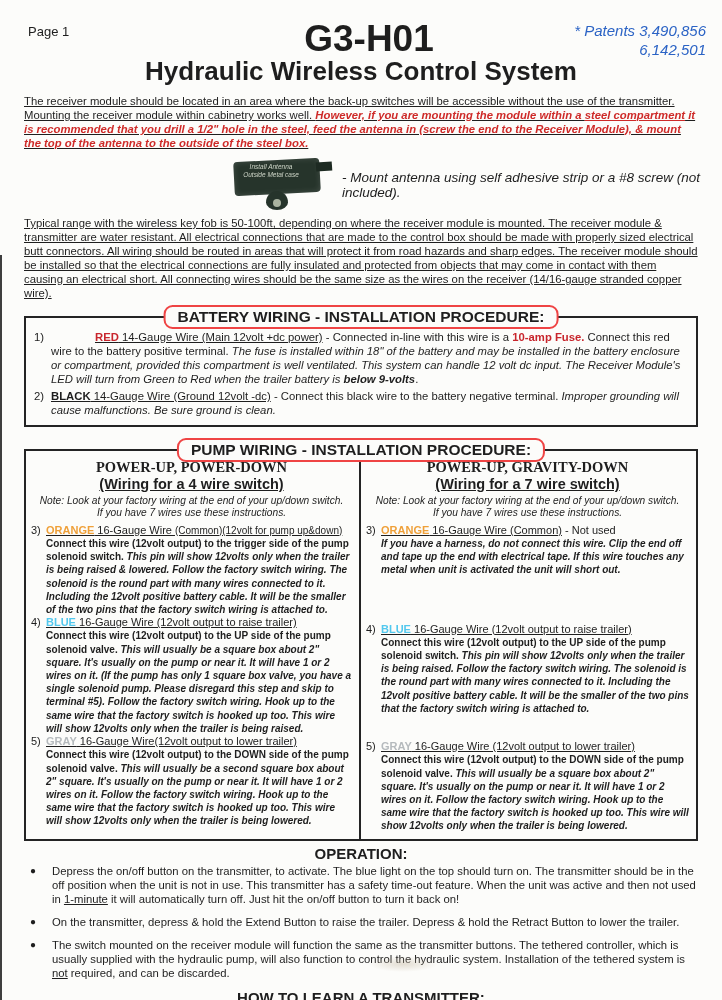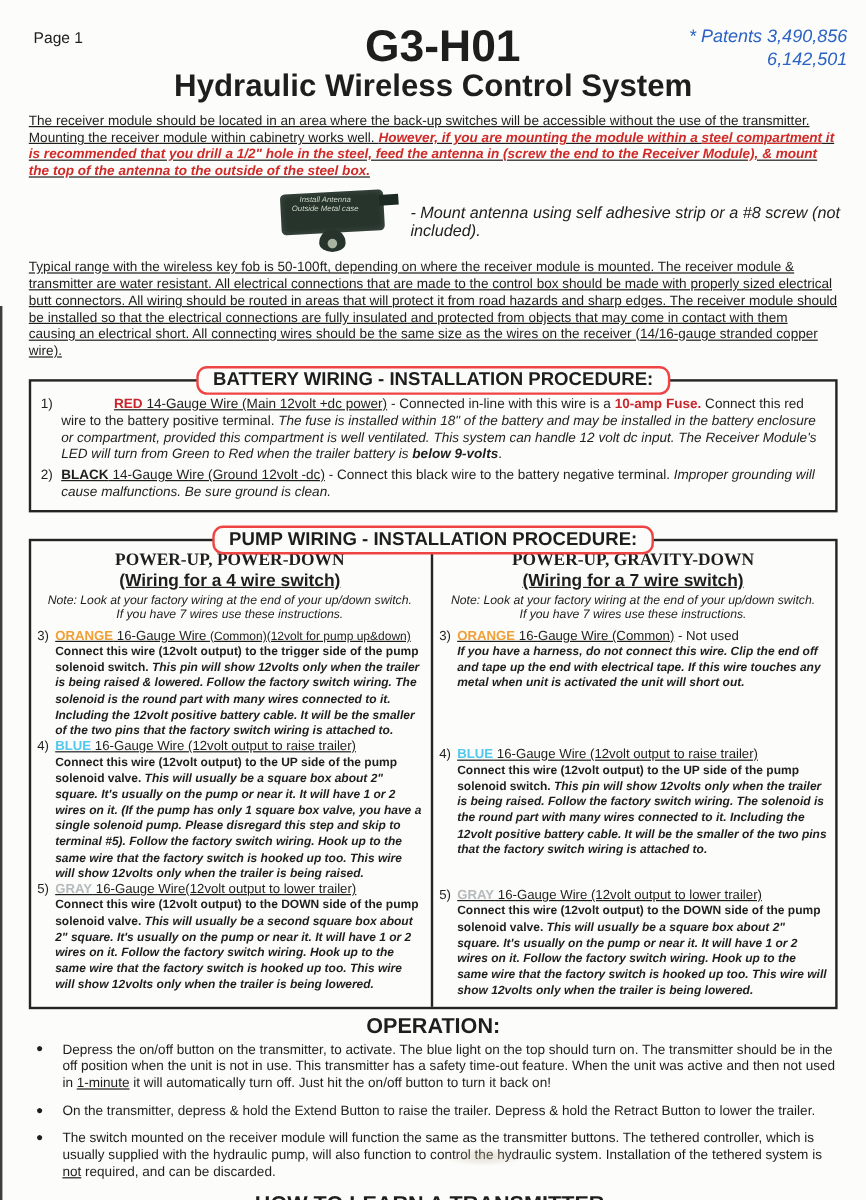--- a/index.html
+++ b/index.html
@@ -73,21 +73,21 @@
   .pitem { display:flex; font-size:10.7px; line-height:1.22; }
   .pnum { width:15px; flex:none; font-size:11px; }
   .pi { flex:1; }
   .phead { font-size:11px; }
   .phead-small { font-size:10px; }
   .pbody { font-size:10px;font-weight:bold; }
   .gap-a { margin-top:46px; }
   .gap-b { margin-top:25px; }
 
   
-  .sec-head { text-align:center; font-weight:bold; font-size:18px; margin-top:4px; }
+  .sec-head { text-align:center; font-weight:bold; font-size:15px; margin-top:4px; }
   .op-list { margin:2px 24px 0 30px; }
   .op-item { display:flex; margin-bottom:9px; font-size:11.3px; line-height:1.24; }
   .bullet { flex:none; width:22px; font-size:10px; padding-top:1px; }
 </style>
 </head>
 <body>
 
 <div class="page">
   <div class="scan-edge"></div>
 

